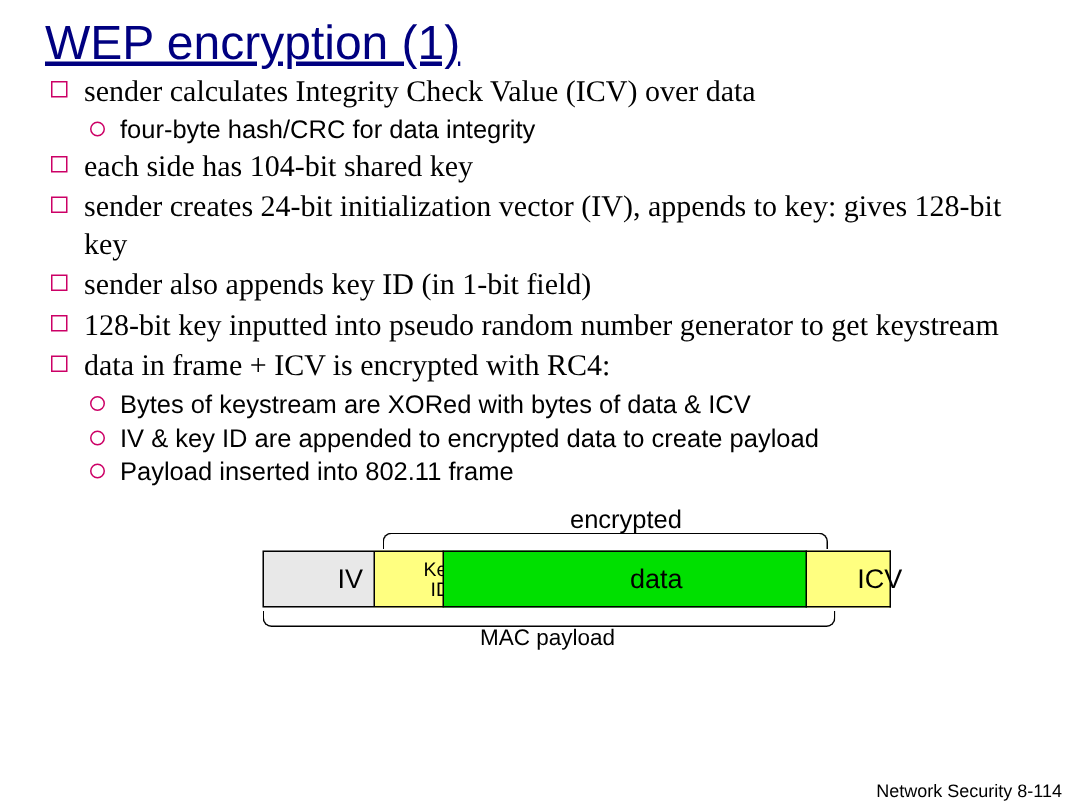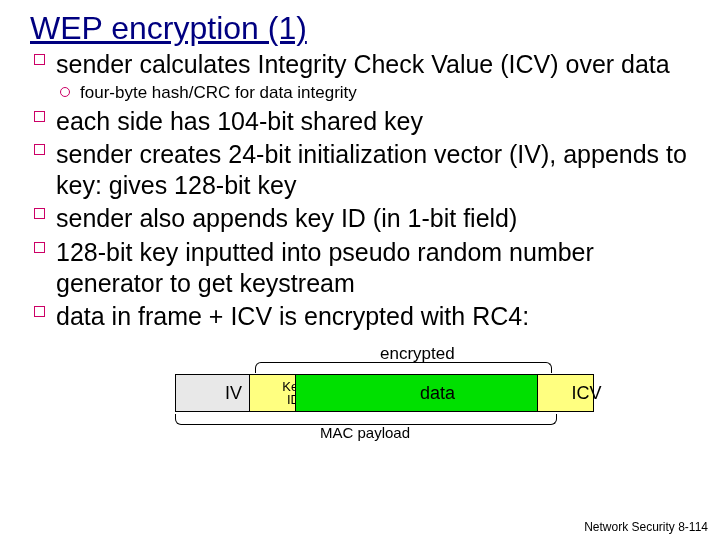--- a/index.html
+++ b/index.html
@@ -23,23 +23,24 @@
     margin-bottom: 2px;
   }
   ul.top {
     list-style: none;
     padding-left: 0px;
     margin: 0;
   }
   ul.top > li {
     position: relative;
     padding-left: 26px;
-    font-size: 25px;
+    font-size: 20px;
     line-height: 1.25;
     margin-bottom: 2px;
+    font-family: Liberation Serif, serif;
   }
   ul.top > li::before {
     content: "";
     position: absolute;
     left: 4px;
     top: 5px;
     width: 11px;
     height: 11px;
     border: 1.5px solid #cc0066;
     box-sizing: border-box;
@@ -145,20 +146,25 @@
   <ul class="sub">
     <li>four-byte hash/CRC for data integrity</li>
   </ul>
   <ul class="top">
     <li>each side has 104-bit shared key</li>
     <li>sender creates 24-bit initialization vector (IV), appends to key: gives 128-bit key</li>
     <li>sender also appends key ID (in 1-bit field)</li>
     <li>128-bit key inputted into pseudo random number generator to get keystream</li>
     <li>data in frame + ICV is encrypted with RC4:</li>
   </ul>
+  <ul class="sub">
+    <li>Bytes of keystream are XORed with bytes of data &amp; ICV</li>
+    <li>IV &amp; key ID are appended to encrypted data to create payload</li>
+    <li>Payload inserted into 802.11 frame</li>
+  </ul>
 
   <div class="diagram">
     <div class="enc-label">encrypted</div>
     <div class="enc-brace"></div>
     <div class="boxrow">
       <div class="box iv">IV</div>
       <div class="box keyid">
         <span>Key</span>
         <span>ID</span>
       </div>

